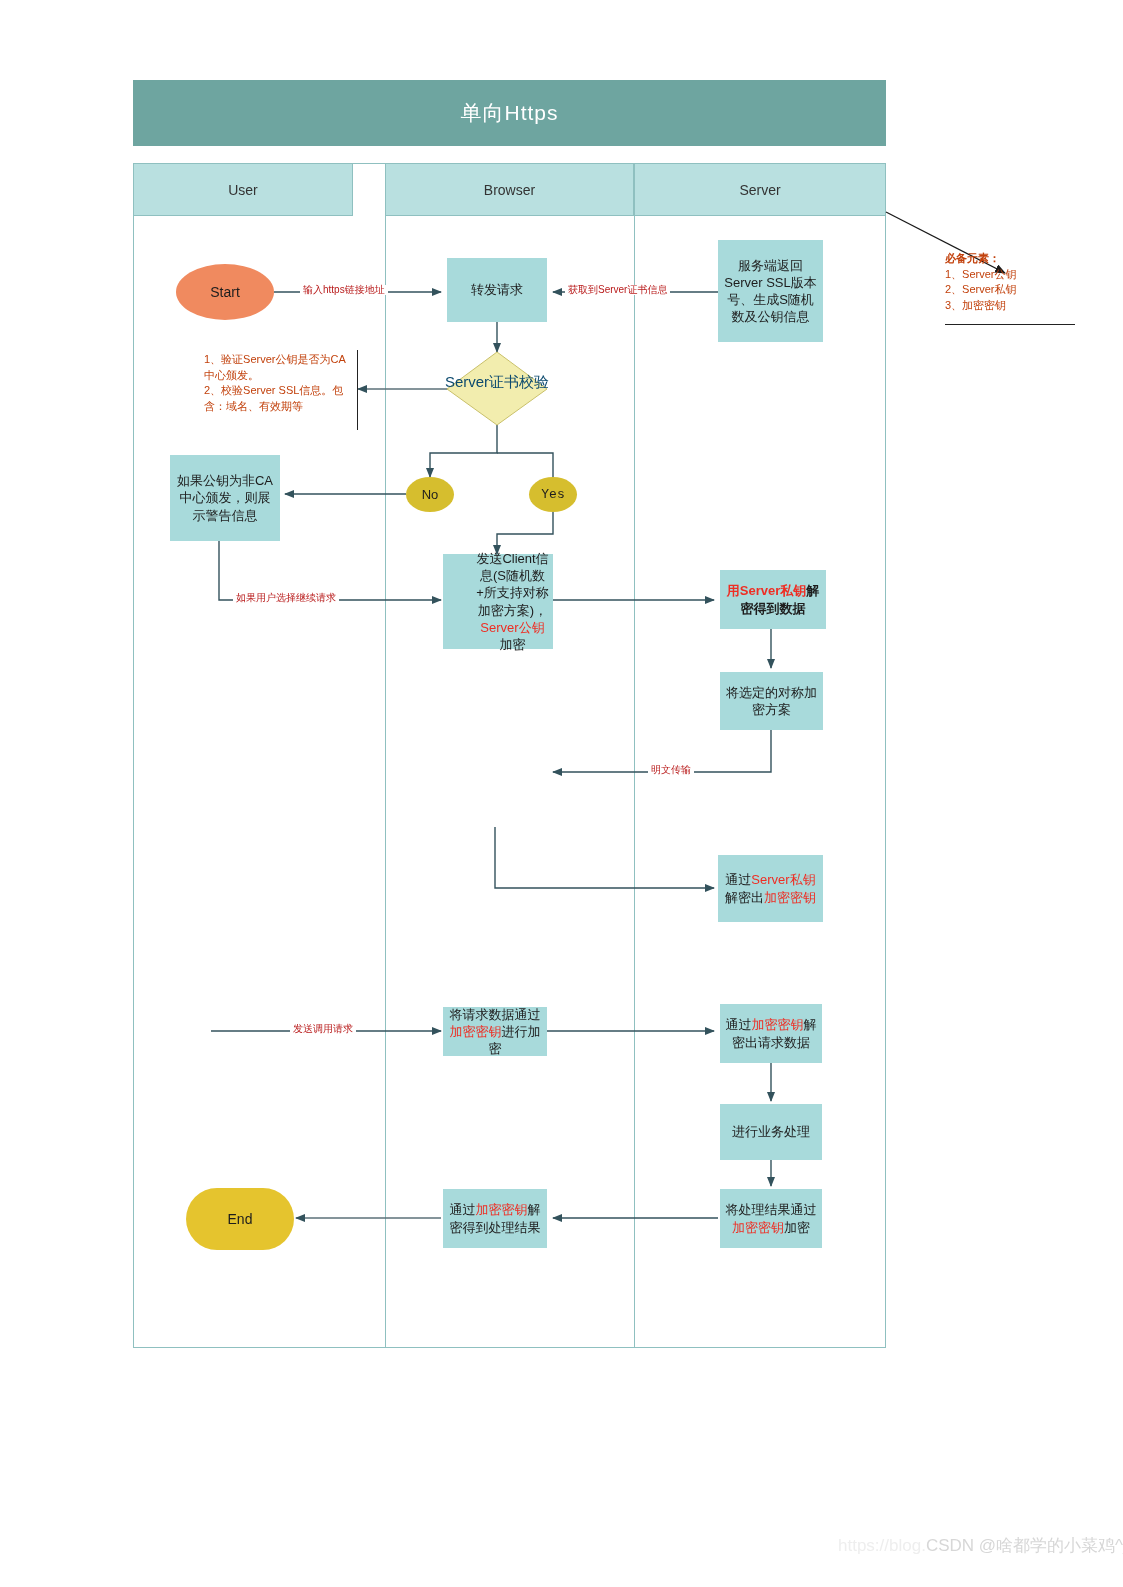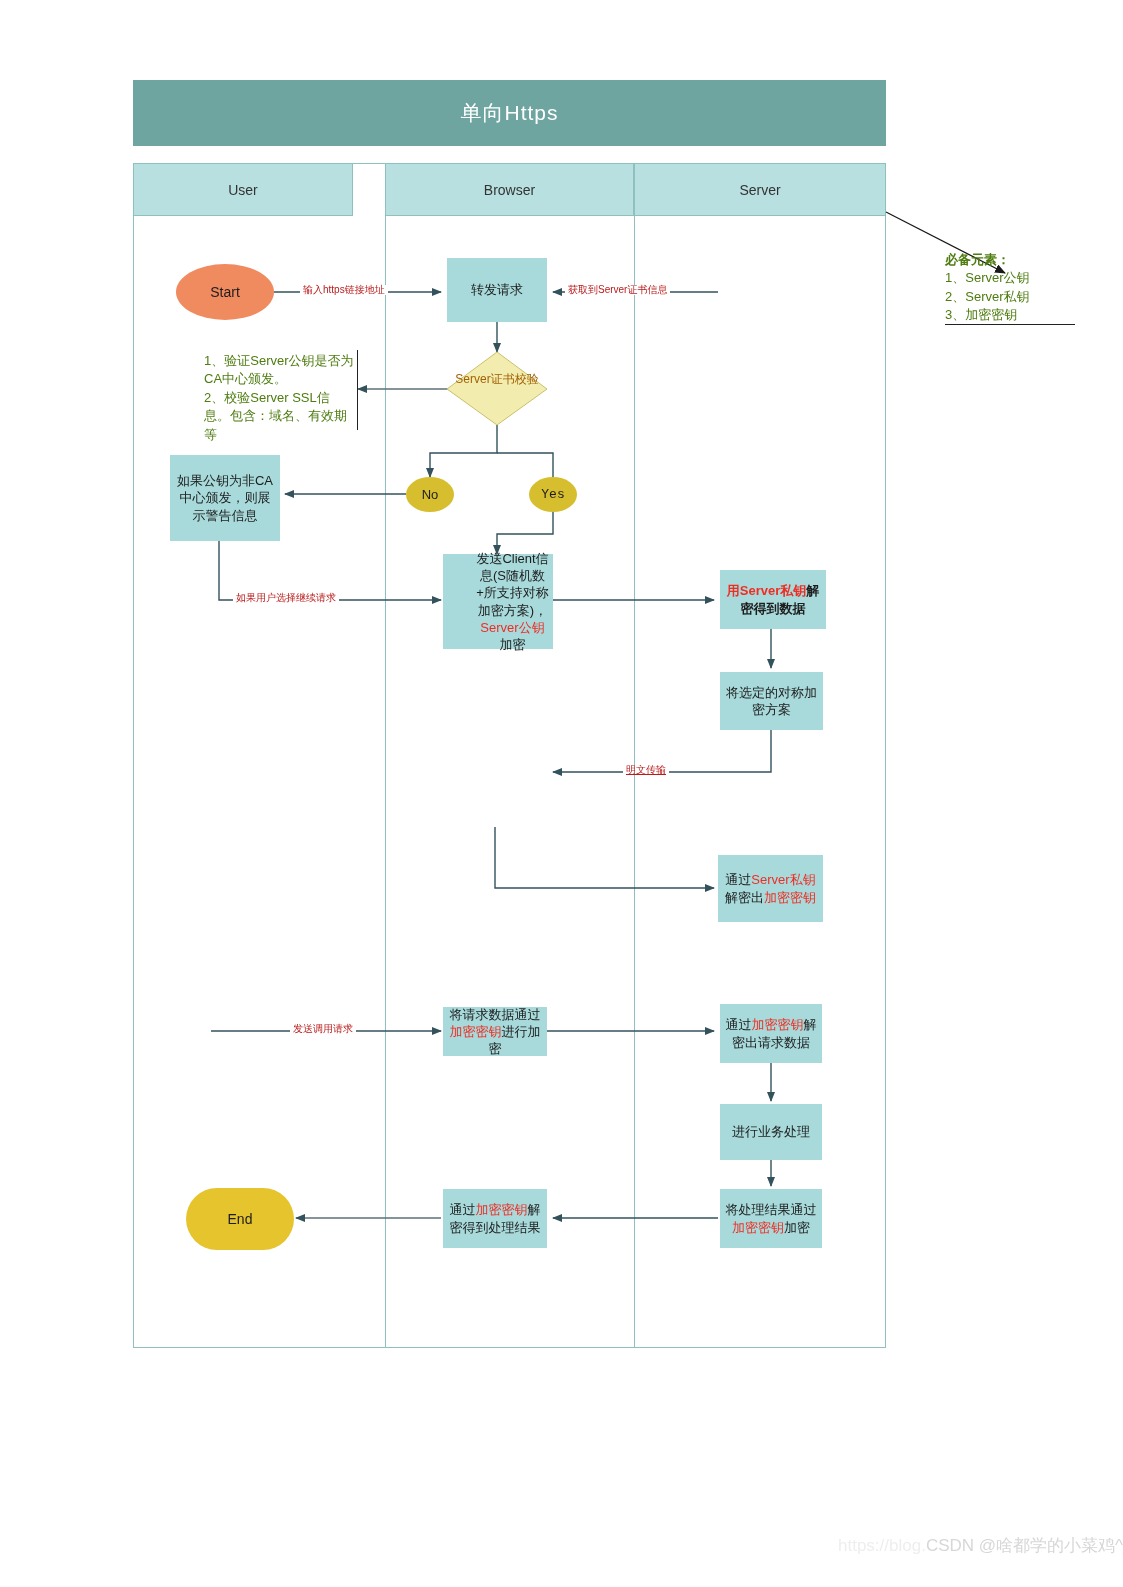--- a/index.html
+++ b/index.html
@@ -37,35 +37,35 @@
   .start-node{
     background:#f08a5f;border-radius:50%;
     display:flex;align-items:center;justify-content:center;
     font-size:14px;color:#1d1d1d;
   }
   .end-node{
     background:#e5c42e;border-radius:42px;
     display:flex;align-items:center;justify-content:center;
     font-size:14px;color:#1d1d1d;
   }
-  .diamond-label{position:absolute;width:108px;text-align:center;font-size:12px;line-height:1.3;color:#a16207;}
+  .diamond-label{position:absolute;width:108px;text-align:center;font-size:15px;line-height:1.3;color:#0c4a6e;}
   .pill{
     background:#d6be2e;border-radius:50%;
     display:flex;align-items:center;justify-content:center;
     font-size:13px;color:#1d1d1d;
   }
 
   
   .edge-label{
     font-size:10px;color:#b91c1c;background:#ffffff;
     padding:0 3px;white-space:nowrap;line-height:1;
   }
 
   
-  .note{font-size:13px;line-height:1.42;color:#4d7c0f;}
+  .note{font-size:11px;line-height:1.42;color:#c2410c;}
   .note-rule{background:#222;}
 
   .watermark{
     font-size:17px;color:#d7d7d7;white-space:nowrap;
     font-family:"Liberation Sans","DejaVu Sans",sans-serif;
   }
   .watermark .faint{color:#eeeeee;}
 </style>
 </head>
 <body>
@@ -138,20 +138,23 @@
       <path d="M886,212 L1005,273" marker-end="url(#ahd)"></path>
     </g>
   </svg>
 
   <div class="abs start-node" style="left:176px;top:264px;width:98px;height:56px;">Start</div>
 
   <div class="abs node" style="left:447px;top:258px;width:100px;height:64px;">
     <div class="txt">转发请求</div>
   </div>
 
+  <div class="abs node" style="left:718px;top:240px;width:105px;height:102px;">
+    <div class="txt">服务端返回Server SSL版本号、生成S随机数及公钥信息</div>
+  </div>
 
   <div class="abs diamond-label" style="left:443px;top:372px;">Server证书校验</div>
 
   <div class="abs pill" style="left:406px;top:477px;width:48px;height:35px;">No</div>
   <div class="abs pill" style="left:529px;top:477px;width:48px;height:35px;font-family:Liberation Mono, monospace;">Yes</div>
 
   <div class="abs node" style="left:170px;top:455px;width:110px;height:86px;">
     <div class="txt">如果公钥为非CA中心颁发，则展示警告信息</div>
   </div>
 
@@ -190,21 +193,21 @@
 
   <div class="abs node" style="left:443px;top:1189px;width:104px;height:59px;">
     <div class="txt"><span>通过</span><span class="r">加密密钥</span><span>解密得到处理结果</span></div>
   </div>
 
   <div class="abs end-node" style="left:186px;top:1188px;width:108px;height:62px;">End</div>
 
   <div class="abs edge-label" style="left:300px;top:285px;">输入https链接地址</div>
   <div class="abs edge-label" style="left:565px;top:285px;">获取到Server证书信息</div>
   <div class="abs edge-label" style="left:233px;top:593px;">如果用户选择继续请求</div>
-  <div class="abs edge-label" style="left:623px;top:765px;text-decoration:underline;">明文传输</div>
+  <div class="abs edge-label" style="left:648px;top:765px;">明文传输</div>
   <div class="abs edge-label" style="left:290px;top:1024px;">发送调用请求</div>
 
   <div class="abs note" style="left:204px;top:352px;width:150px;">
     <div>1、验证Server公钥是否为CA中心颁发。</div>
     <div>2、校验Server SSL信息。包含：域名、有效期等</div>
   </div>
   <div class="abs note-rule" style="left:357px;top:350px;width:1px;height:80px;"></div>
 
   <div class="abs note" style="left:945px;top:251px;width:140px;">
     <div style="font-weight:bold;">必备元素：</div>

